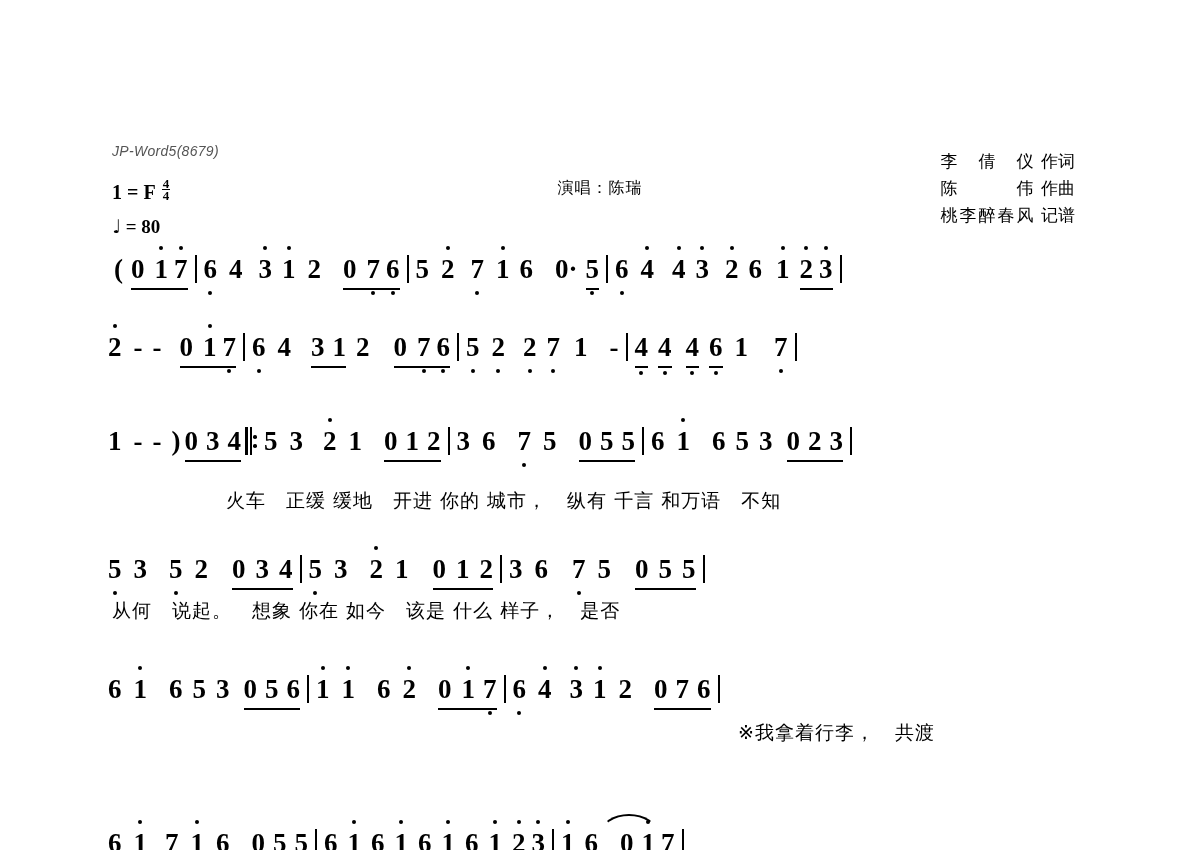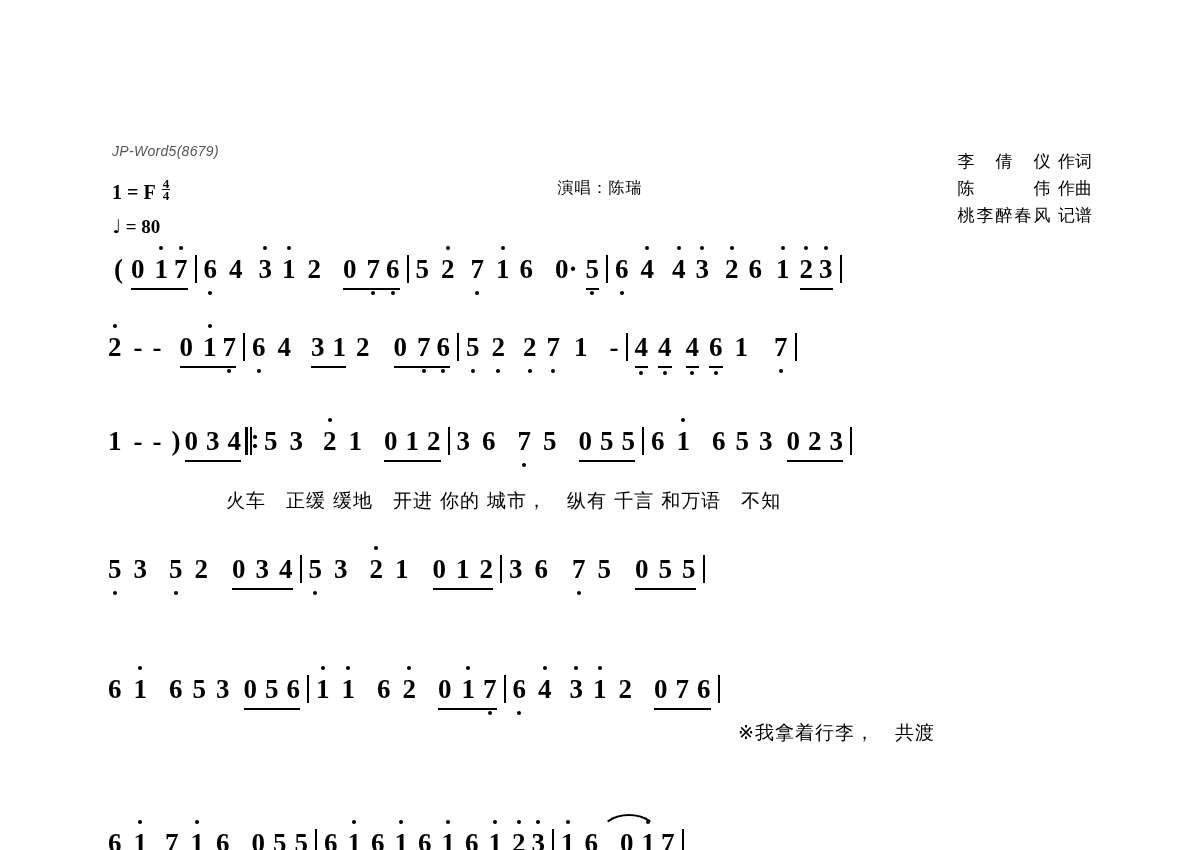--- a/index.html
+++ b/index.html
@@ -46,21 +46,21 @@
     left: 0;
     right: 0;
     top: 178px;
     text-align: center;
     font-family: "DejaVu Sans", sans-serif;
     font-size: 16px;
     letter-spacing: 1px;
   }
   .credits {
     position: absolute;
-    right: 108px;
+    right: 125px;
     top: 148px;
     font-family: "DejaVu Serif", serif;
     font-size: 17px;
     line-height: 27px;
     text-align: right;
     white-space: nowrap;
   }
   .credits .nm { letter-spacing: 2px; }
 
   .keysig {
@@ -212,20 +212,23 @@
     </div>
     <div class="lyrics" style="margin-top:24px; margin-left:118px;">
       <span>火车　正缓 缓地　开进 你的 城市，　纵有 千言 和万语　不知</span>
     </div>
   </div>
 
   <div class="row" style="top:552px;">
     <div class="notes">
       <span class="n dotdn">5</span><span class="sp" style="width:12px"></span>3<span class="sp" style="width:22px"></span><span class="n dotdn">5</span><span class="sp" style="width:12px"></span>2<span class="sp" style="width:24px"></span><span class="n u1">0<span class="sp" style="width:10px"></span>3<span class="sp" style="width:10px"></span>4</span><span class="bar"></span><span class="n dotdn">5</span><span class="sp" style="width:12px"></span>3<span class="sp" style="width:22px"></span><span class="n dotup">2</span><span class="sp" style="width:12px"></span>1<span class="sp" style="width:24px"></span><span class="n u1">0<span class="sp" style="width:10px"></span>1<span class="sp" style="width:10px"></span>2</span><span class="bar"></span>3<span class="sp" style="width:12px"></span>6<span class="sp" style="width:24px"></span><span class="n dotdn">7</span><span class="sp" style="width:12px"></span>5<span class="sp" style="width:24px"></span><span class="n u1">0<span class="sp" style="width:10px"></span>5<span class="sp" style="width:10px"></span>5</span><span class="bar"></span>
     </div>
+    <div class="lyrics" style="margin-top:6px; margin-left:4px;">
+      <span>从何　说起。　想象 你在 如今　该是 什么 样子，　是否</span>
+    </div>
   </div>
 
   <div class="row" style="top:672px;">
     <div class="notes">
       6<span class="sp" style="width:12px"></span><span class="n dotup">1</span><span class="sp" style="width:22px"></span>6<span class="sp" style="width:10px"></span>5<span class="sp" style="width:10px"></span>3<span class="sp" style="width:14px"></span><span class="n u1">0<span class="sp" style="width:8px"></span>5<span class="sp" style="width:8px"></span>6</span><span class="bar"></span><span class="n dotup">1</span><span class="sp" style="width:12px"></span><span class="n dotup">1</span><span class="sp" style="width:22px"></span>6<span class="sp" style="width:12px"></span><span class="n dotup">2</span><span class="sp" style="width:22px"></span><span class="n u1">0<span class="sp" style="width:10px"></span><span class="n dotup">1</span><span class="sp" style="width:8px"></span><span class="n dotdn">7</span></span><span class="bar"></span><span class="n dotdn">6</span><span class="sp" style="width:12px"></span><span class="n dotup">4</span><span class="sp" style="width:18px"></span><span class="n dotup">3</span><span class="sp" style="width:10px"></span><span class="n dotup">1</span><span class="sp" style="width:12px"></span>2<span class="sp" style="width:22px"></span><span class="n u1">0<span class="sp" style="width:8px"></span>7<span class="sp" style="width:8px"></span>6</span><span class="bar"></span>
     </div>
     <div class="lyrics" style="margin-top:8px; margin-left:630px;">
       <span>※我拿着行李，　共渡</span>
     </div>
   </div>

